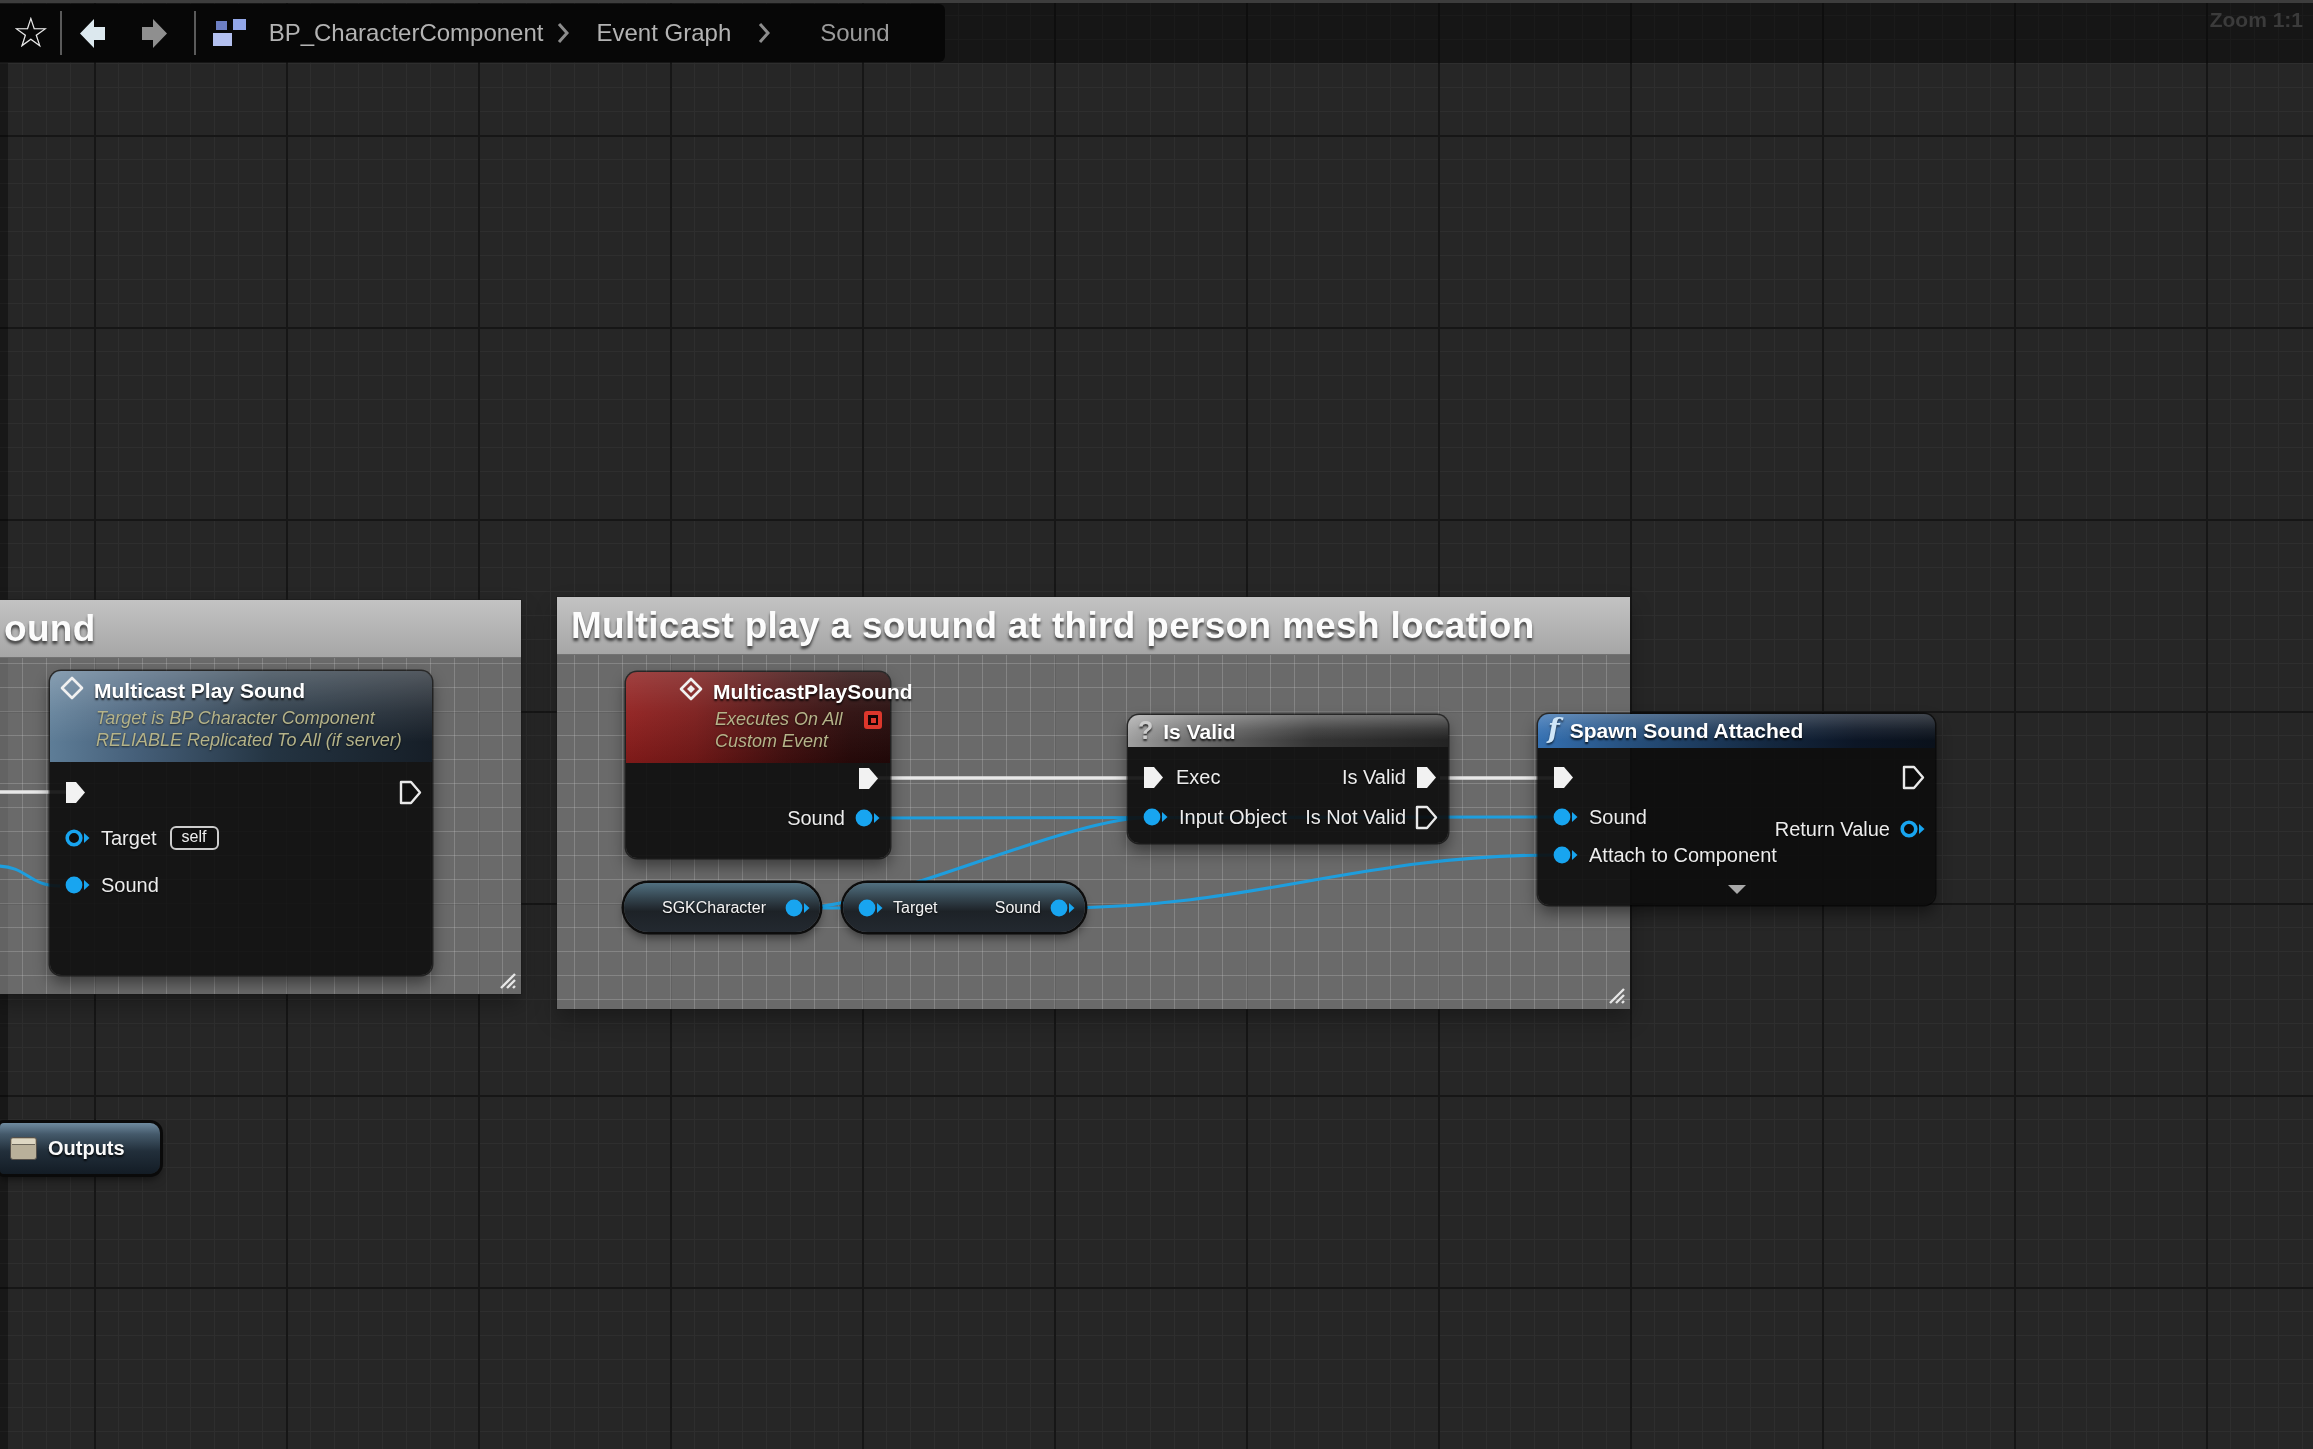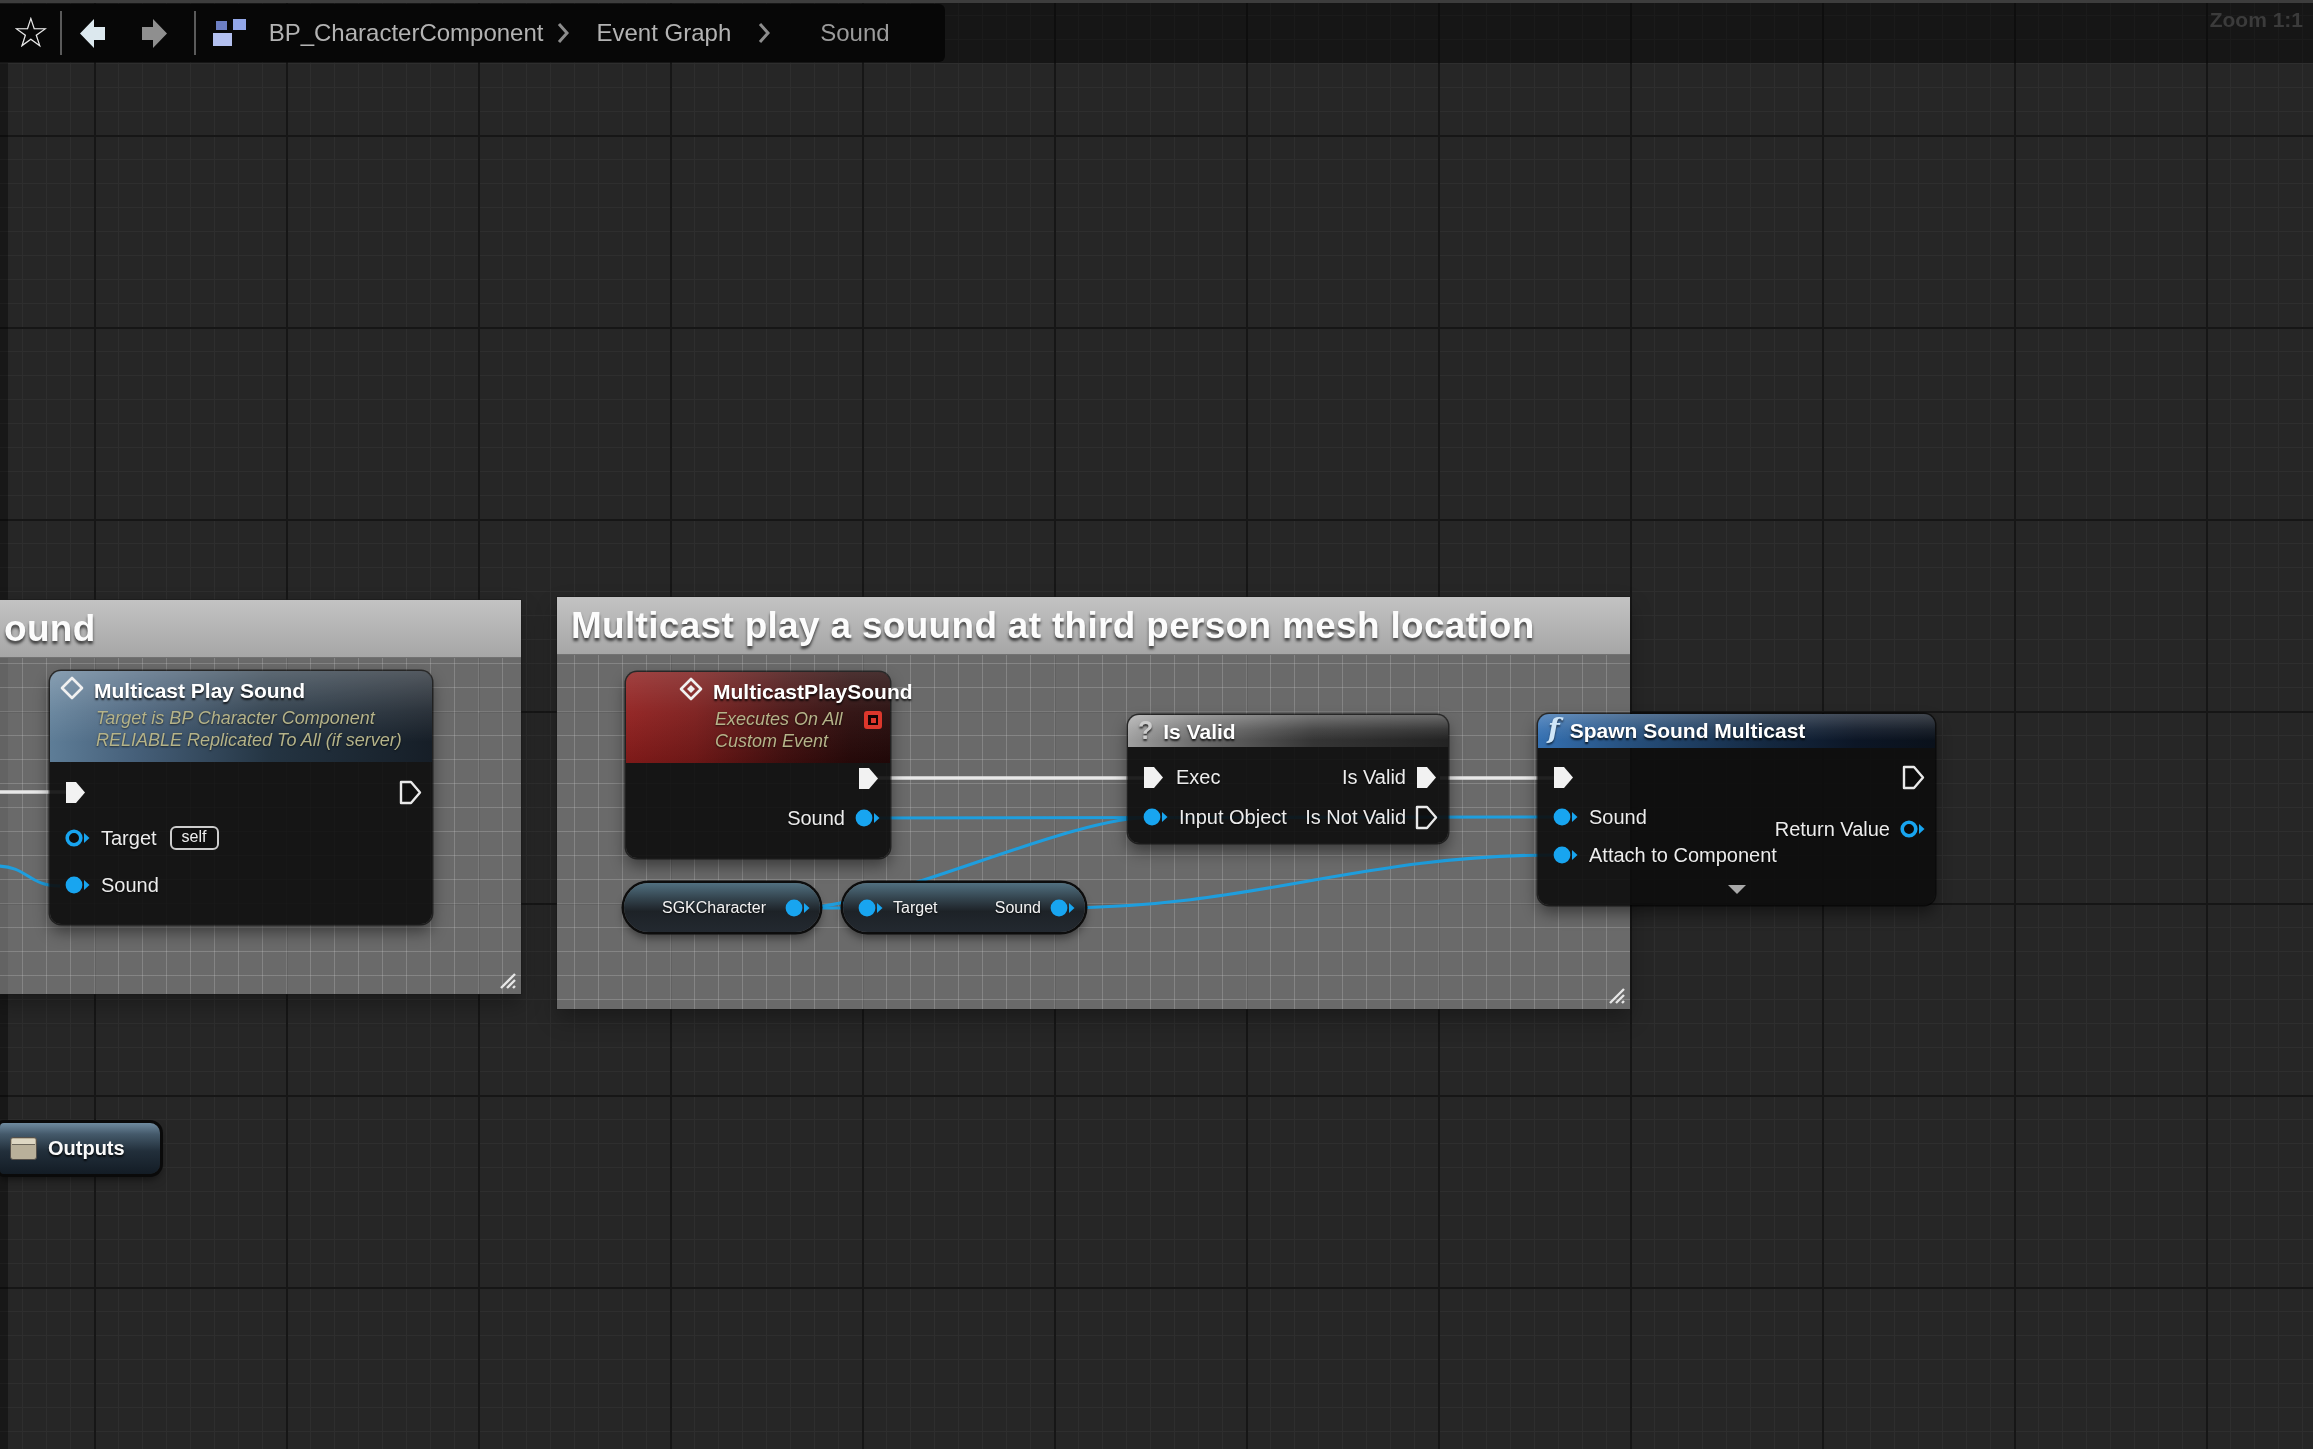--- a/index.html
+++ b/index.html
@@ -92,21 +92,21 @@
     <path d="M -4 792 C 31 792, 31 792, 66 792" stroke="#e8e8e8" stroke-width="3.6" fill="none"></path>
     <path d="M -4 866 C 28 866, 28 886, 60 886" stroke="#1e9ede" stroke-width="3.1" fill="none"></path>
     <path d="M 866 778 C 1005 778, 1005 778, 1144 778" stroke="#e8e8e8" stroke-width="3.6" fill="none"></path>
     <path d="M 1440 778 C 1498 778, 1498 778, 1556 778" stroke="#e8e8e8" stroke-width="3.6" fill="none"></path>
     <path d="M 866 818 C 1046 818, 1376 817, 1556 817" stroke="#1e9ede" stroke-width="3.1" fill="none"></path>
     <path d="M 798 908 C 832 908, 832 908, 866 908" stroke="#1e9ede" stroke-width="3.1" fill="none"></path>
     <path d="M 798 908 C 888 908, 1064 817, 1154 817" stroke="#1e9ede" stroke-width="3.1" fill="none"></path>
     <path d="M 1056 908 C 1256 908, 1356 855, 1556 855" stroke="#1e9ede" stroke-width="3.1" fill="none"></path>
   </svg>
 <div class="layer" id="nodes-layer">
-    <div class="node" style="left: 50px; top: 671px; width: 382px; height: 253px;">
+    <div class="node" style="left: 50px; top: 671px; width: 382px; height: 304px;">
       <div class="node-header hdr-callgray" style="height:91px;">
      <div class="node-title-row">
           <span><svg width="24" height="24" viewBox="0 0 24 24">
               <path d="M12 2 L22 12 L12 22 L2 12 Z" fill="none" stroke="#f0f0f0" stroke-width="2.6" stroke-linejoin="round"></path>
             </svg></span>
           <span>Multicast Play Sound</span>
         </div>
         <div class="node-subtitle">Target is BP Character Component</div>
         <div class="node-subtitle">RELIABLE Replicated To All (if server)</div>
       </div>
@@ -212,21 +212,21 @@
           <svg width="23" height="25" viewBox="0 0 23 25">
             <path d="M2 2 L12 2 L21 12.5 L12 23 L2 23 Z" fill="rgba(0,0,0,0.25)" stroke="#e9e9e9" stroke-width="2.4" stroke-linejoin="round"></path>
           </svg>
         </span>
       </div>
     </div>
     <div class="node" style="left: 1538px; top: 714px; width: 397px; height: 191px;">
       <div class="node-header hdr-funcblue" style="height:34px;">
      <div class="node-title-row">
           <span><span class="icon-f">f</span></span>
-          <span>Spawn Sound Multicast</span>
+          <span>Spawn Sound Attached</span>
         </div>
       </div>
       <div class="pin-row in" style="left:14px;top:48px;">
         <span style="display:inline-flex;">
           <svg width="23" height="25" viewBox="0 0 23 25">
             <path d="M2 2 L12 2 L21 12.5 L12 23 L2 23 Z" fill="#f2f2f2" stroke-linejoin="round"></path>
           </svg>
         </span>
       </div>
       <div class="pin-row out" style="right:10px;top:48px;">

